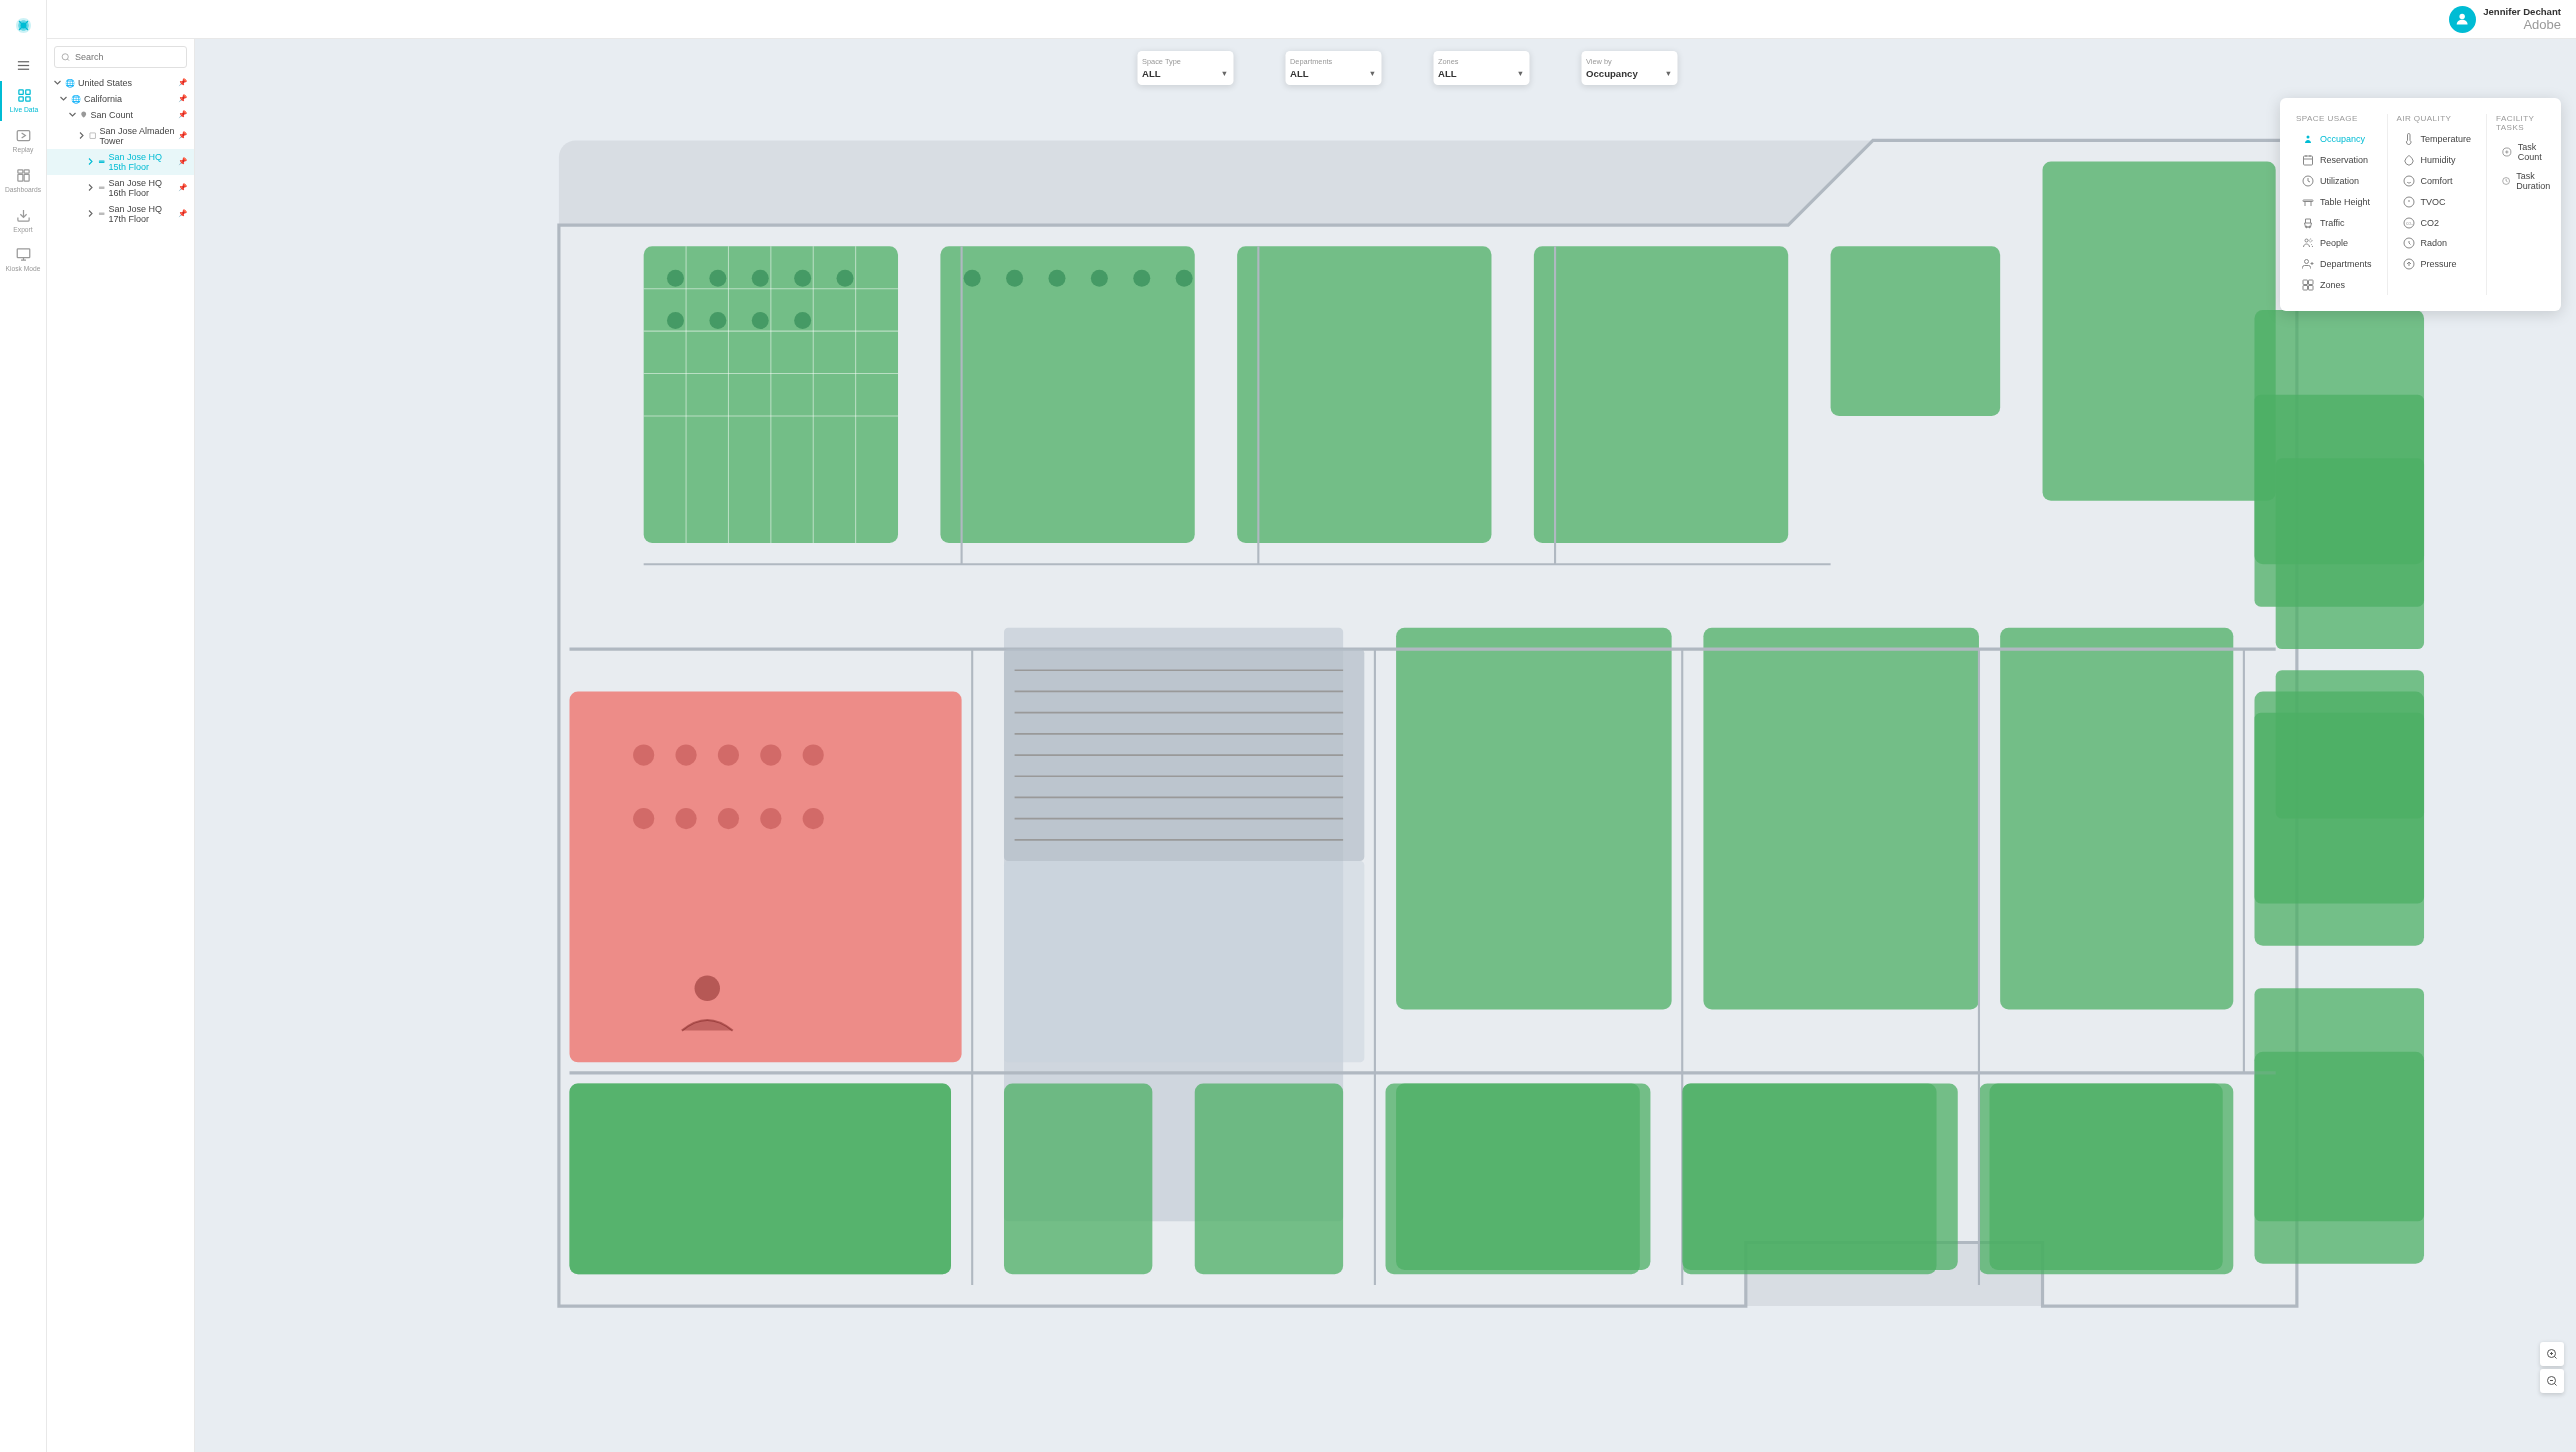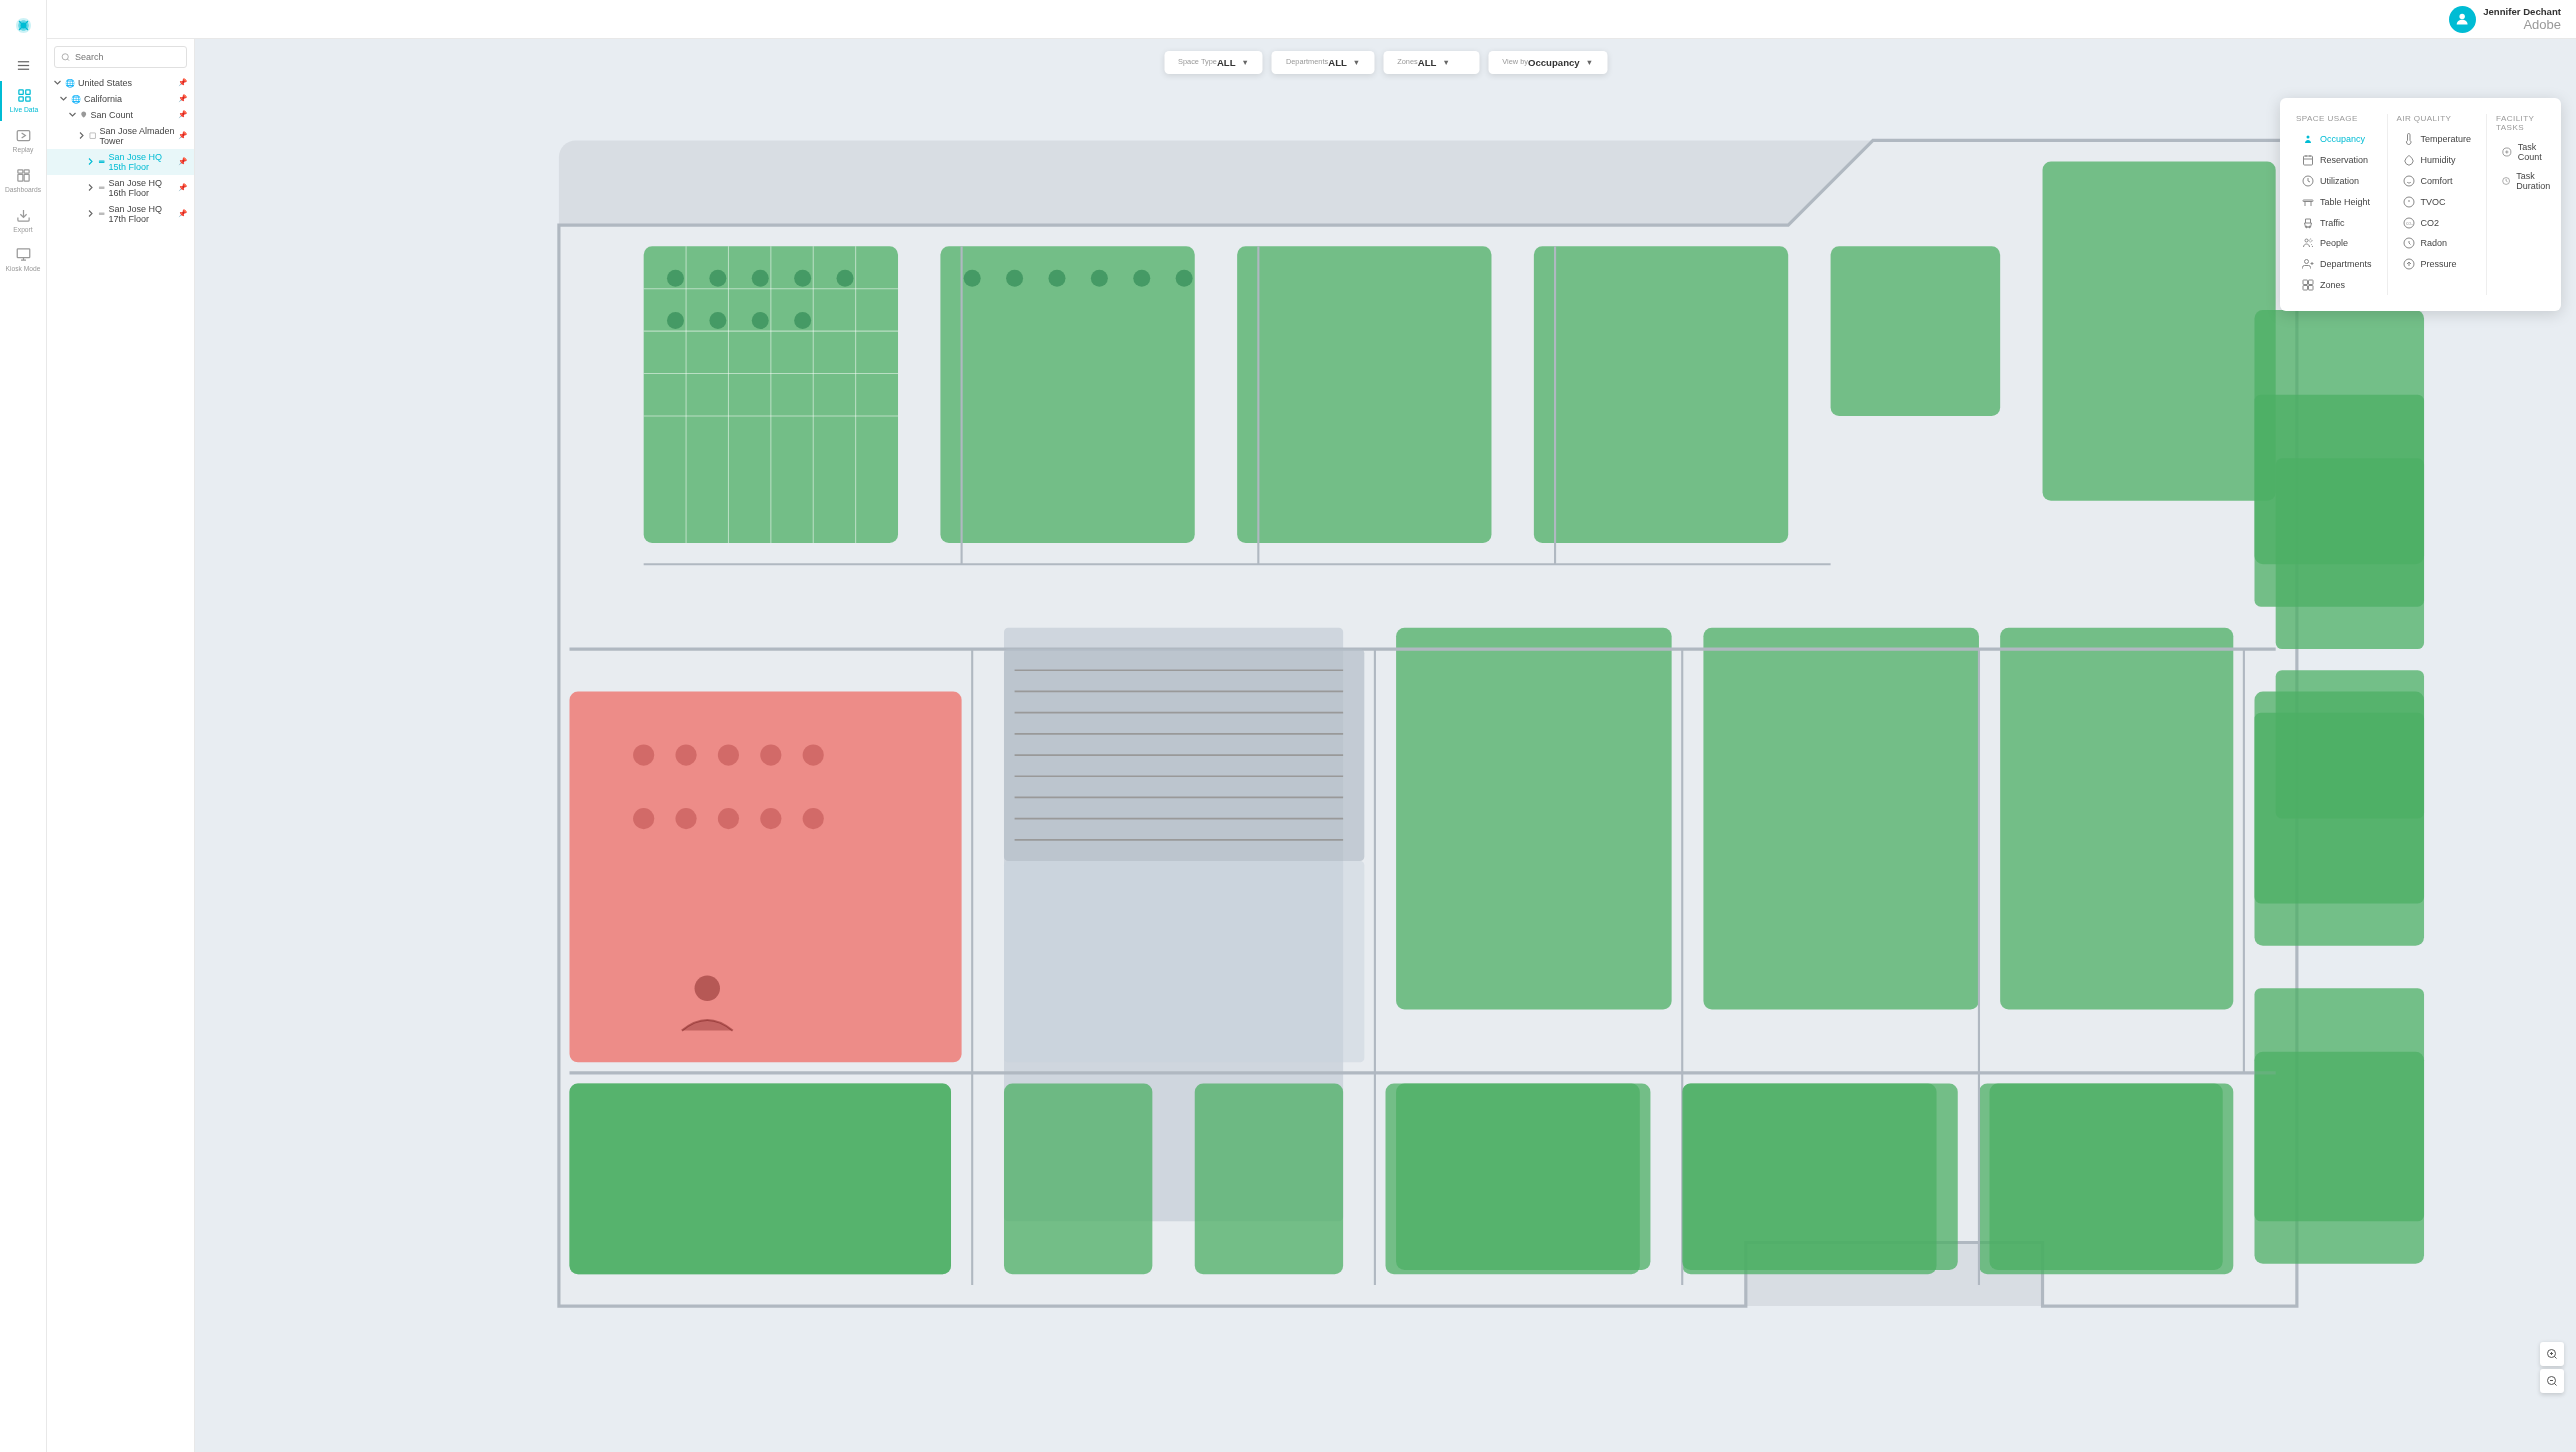--- a/index.html
+++ b/index.html
@@ -83,23 +83,23 @@
     .map-area {
       flex: 1; position: relative; overflow: hidden; background: #e8edf2;
     }
 
     
     .filter-bar {
       position: absolute; top: 12px; left: 50%; transform: translateX(-50%);
       display: flex; gap: 9px; z-index: 5;
     }
     .filter-dropdown {
-      background: white; border-radius: 4.4px; padding: 6px 14px;
+      background: white; border-radius: 4.4px; padding: 6px 5px;
       box-shadow: 0 1.5px 6px rgba(0,0,0,0.12); cursor: pointer;
-      min-width: 96px; display: flex; flex-direction: row;
+      min-width: 96px; display: flex; flex-direction: column; margin-left: 43px;
     }
     .filter-label { font-size: 7.4px; color: #999; margin-bottom: 1.5px; }
     .filter-value {
       font-size: 9.6px; font-weight: 600; color: #333;
       display: flex; align-items: center; justify-content: space-between; gap: 6px;
     }
     .filter-arrow { color: #666; font-size: 7.4px; }
 
     
     .view-dropdown {

